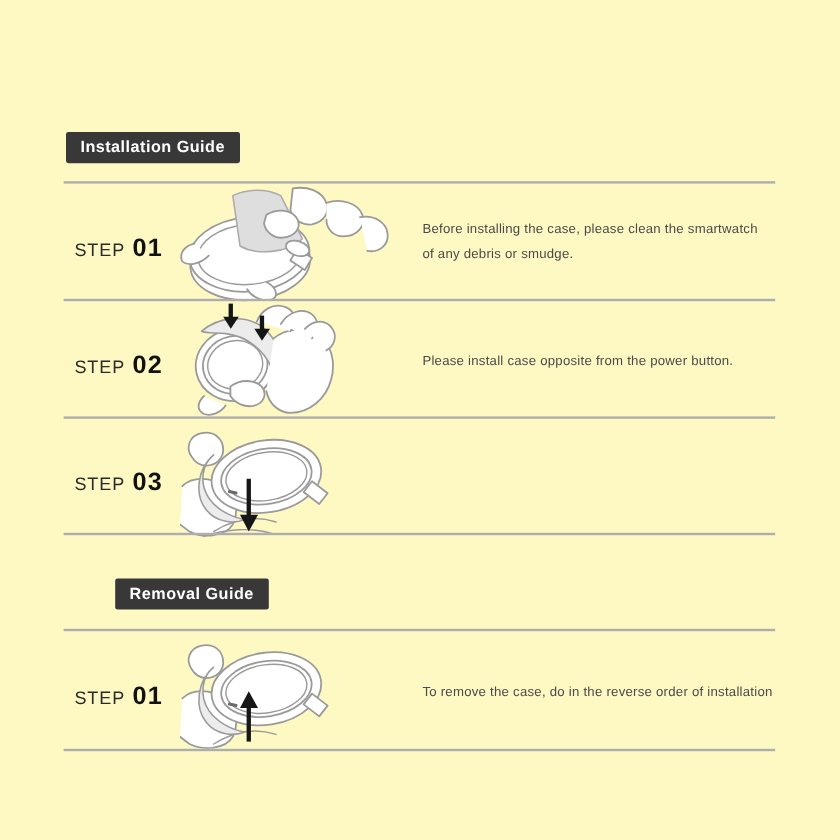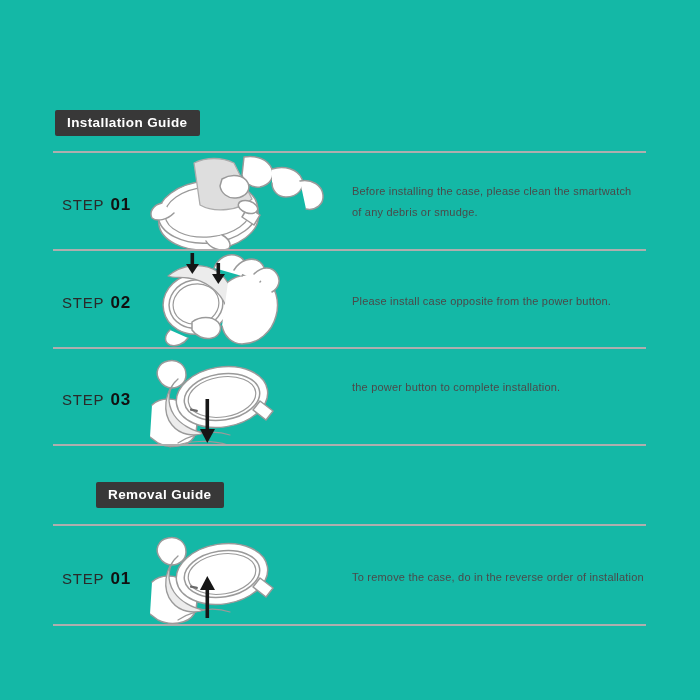--- a/index.html
+++ b/index.html
@@ -1,34 +1,34 @@
 <!DOCTYPE html>
 <html><head>
 <meta charset="utf-8">
 <style>
   html,body{margin:0;padding:0;background:#fff;}
   .page{
-    position:relative;width:700px;height:700px;background:#14b8a6;overflow:hidden;
+    position:relative;width:700px;height:700px;background:#fef9c3;overflow:hidden;
     font-family:"Liberation Sans", sans-serif;
   }
   .guide-badge{
     position:absolute;left:55px;background:#383838;color:#ffffff;
     font-size:13.5px;font-weight:bold;letter-spacing:.4px;
     padding:5px 13px 6px 12px;border-radius:2px;white-space:nowrap;
   }
   .badge-install{top:110px;}
   .badge-removal{top:482px;margin-left:41px;}
   .divider{
     position:absolute;left:53px;width:593px;height:2px;background:#aeaeae;
   }
   .step-label{
     position:absolute;left:62px;font-size:15px;color:#2a2a2a;
     letter-spacing:.8px;white-space:nowrap;
   }
-  .step-label .num{font-weight:bold;font-size:17px;color:#111;margin-left:6px;letter-spacing:1px;}
+  .step-label .num{font-weight:bold;font-size:21px;color:#111;margin-left:6px;letter-spacing:1px;}
   .step-text{
     position:absolute;left:352px;font-size:11px;color:#4a4a4a;
     line-height:21px;letter-spacing:.2px;white-space:nowrap;
   }
   .step-text .line{display:block;}
   .step-text .line:empty{display:none;}
   .illus{position:absolute;}
   svg .sketch{stroke:#9a9a9a;stroke-width:1.5;fill:#ffffff;stroke-linecap:round;stroke-linejoin:round;}
   svg .sketch-thin{stroke:#9a9a9a;stroke-width:1.2;fill:none;stroke-linecap:round;}
   svg .case-fill{fill:#ececec;stroke:#9a9a9a;stroke-width:1.3;stroke-linejoin:round;}
@@ -121,21 +121,20 @@
       <path class="case-fill" d="M28,26 C18,34 16,50 24,62 C30,71 42,78 54,80 C44,84 30,82 22,72 C12,60 14,38 28,26 Z"></path>
       <rect x="40" y="56" width="8" height="2.5" rx="1" transform="rotate(12 44 57)" fill="#6a6a6a"></rect>
       <path class="sketch" d="M110,48 L123,58 L116,67 L103,57 Z" stroke-width="1.4"></path>
       <g>
         <rect class="arrow" x="55.5" y="46" width="3.6" height="32"></rect>
         <polygon class="arrow" points="50,76 65,76 57.3,90"></polygon>
       </g>
     </svg>
   </div>
   <div class="step-text" style="top:377px">
-    <span class="line">the power button to complete installation.</span>
   </div>
 
   <div class="divider" style="top:444px"></div>
 
   <div class="guide-badge badge-removal">Removal Guide</div>
 
   <div class="divider" style="top:524px"></div>
 
   <div class="step-label" style="top:569px">
     <span>STEP</span><span class="num">01</span>

